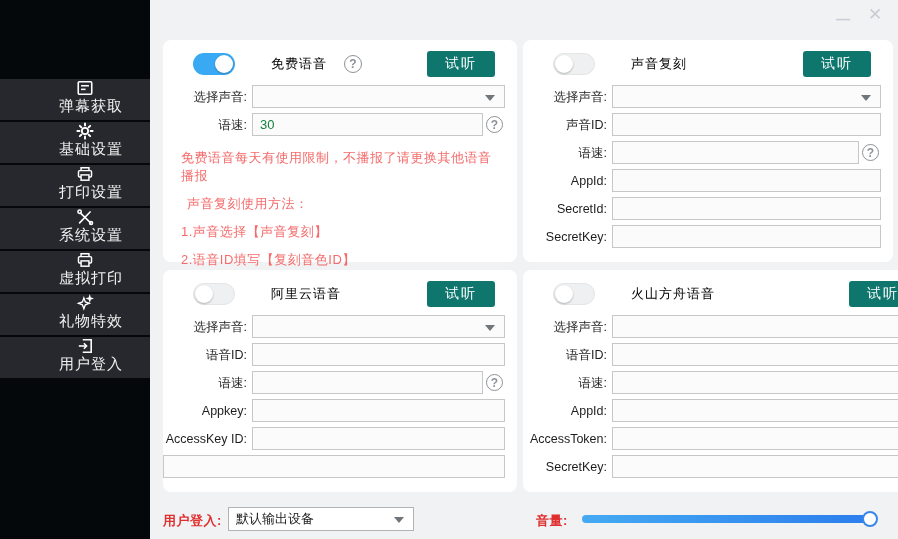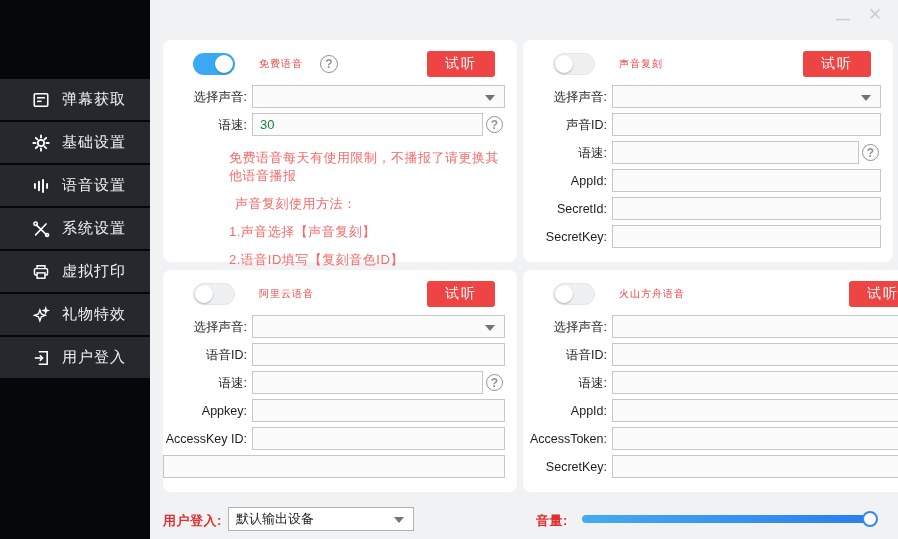--- a/index.html
+++ b/index.html
@@ -13,21 +13,21 @@
   
   .sidebar {
     position:absolute; left:0; top:0; width:150px; height:539px;
     background:#04080b;
   }
   .menu { position:absolute; top:79px; left:0; right:0;
     display:flex; flex-direction:column; gap:2px; }
   .menu-item {
     height:41px; background:#26282d; color:#f2f2f2;
     display:flex; align-items:center; padding-left:32px;
-    font-size:15px; letter-spacing:1px; cursor:pointer;
+    font-size:15px; letter-spacing:1px; cursor:pointer;flex-direction:column;
   }
   .mi-icon { width:18px; height:18px; margin-right:12px; display:inline-flex; flex:none; }
   .mi-icon svg { width:18px; height:18px; }
 
   
   .win-btn { position:absolute; color:#c9ced4; cursor:pointer; line-height:1; }
   .min-btn { left:836px; top:12px; font-size:14px; font-weight:bold; }
   .close-btn { left:868px; top:6px; font-size:17px; }
 
   
@@ -38,47 +38,47 @@
   .panel-volc    { left:523px; top:270px; width:416px; height:222px; }
 
   .panel-header { display:flex; align-items:center; padding:11px 22px 3px 30px; height:40px; }
   .toggle { width:42px; height:22px; border-radius:11px; position:relative; flex:none; cursor:pointer; }
   .toggle.on  { background:#3aa9f3; }
   .toggle.off { background:#eef0f1; border:1px solid #e3e5e7; }
   .toggle .knob { position:absolute; top:2px; width:18px; height:18px; border-radius:50%;
                   background:#fff; box-shadow:0 1px 2px rgba(0,0,0,.25); }
   .toggle.on  .knob { right:2px; }
   .toggle.off .knob { left:1px; top:1px; }
-  .panel-title { margin-left:24px; font-size:10px; color:#ef4444; letter-spacing:1px; }
+  .panel-title { margin-left:36px; font-size:13px; color:#000000; letter-spacing:1px; }
   .help-icon {
     width:18px; height:18px; border:1.5px solid #8d9297; border-radius:50%;
     color:#8d9297; font-size:12px; font-weight:bold;
     display:inline-flex; align-items:center; justify-content:center; flex:none; cursor:pointer;
   }
   .header-help { margin-left:17px; }
   .listen-btn {
     margin-left:auto; width:68px; height:26px; flex:none;
-    background:#ef4444; color:#fff; font-size:14px; letter-spacing:2px;
+    background:#0f766e; color:#fff; font-size:14px; letter-spacing:2px;
     border:none; border-radius:3px; cursor:pointer;
   }
   
   .row { display:flex; align-items:center; margin:5px 12px 5px 0; height:23px; }
   .row .lbl { width:84px; text-align:right; font-size:12.5px; color:#1d1d1d;
               margin-right:5px; line-height:12px; flex:none; }
   .fld { height:23px; flex:1; border:1px solid #c7c7c7; background:#fbfbfc; }
   .sel { position:relative; cursor:pointer; }
   .sel .arrow-down { position:absolute; right:9px; top:9px; width:0; height:0;
     border-left:5px solid transparent; border-right:5px solid transparent;
     border-top:6px solid #70757a; }
   input.fld { padding:0 7px; font-size:13px; color:#15803d; outline:none; }
   .help-slot { width:19px; margin-left:3px; flex:none; display:flex; }
   .help-slot .help-icon { width:17px; height:17px; }
   
   .notes { padding:8px 14px 0 18px; color:#f56b6b; font-size:13px; }
-  .notes div { margin-bottom:10px; letter-spacing:.5px;margin-left:48px; }
+  .notes div { margin-bottom:10px; letter-spacing:.5px; }
   .notes .indent { padding-left:6px; }
 
   
   .footer-label { position:absolute; color:#e02f2f; font-weight:bold; font-size:13px; letter-spacing:.5px; }
   .out-label { left:163px; top:512px; }
   .vol-label { left:536px; top:512px; }
   .out-select {
     position:absolute; left:228px; top:507px; width:186px; height:24px;
     background:#fff; border:1px solid #b3b3b3; font-size:13px; color:#222;
     display:flex; align-items:center; padding-left:7px; cursor:pointer;
@@ -119,28 +119,27 @@
               <line x1="11.3" y1="11.3" x2="12.6" y2="12.6"></line>
               <line x1="3.4" y1="12.6" x2="4.7" y2="11.3"></line>
               <line x1="11.3" y1="4.7" x2="12.6" y2="3.4"></line>
             </g>
           </svg>
       </span>
       <span>基础设置</span>
     </div>
     <div class="menu-item">
       <span class="mi-icon">
-        <svg viewBox="0 0 16 16" stroke="#fff" stroke-width="1.7" stroke-linecap="round">
-            <line x1="2.6" y1="6.2" x2="2.6" y2="9.8"></line>
-            <line x1="6.2" y1="4.2" x2="6.2" y2="11.8"></line>
-            <line x1="9.8" y1="2.6" x2="9.8" y2="13.4"></line>
-            <line x1="13.4" y1="6.2" x2="13.4" y2="9.8"></line>
-          </svg>
-      </span>
-      <span>语音设置</span>
+        <svg viewBox="0 0 16 16" fill="none" stroke="#fff" stroke-width="1.3">
+            <path d="M4.5 5V2.5h7V5"></path>
+            <rect x="2.2" y="5" width="11.6" height="5.6" rx="1"></rect>
+            <rect x="4.5" y="8.8" width="7" height="4.7" fill="#26282d"></rect>
+          </svg>
+      </span>
+      <span>打印设置</span>
     </div>
     <div class="menu-item">
       <span class="mi-icon">
         <svg viewBox="0 0 16 16" fill="none" stroke="#fff" stroke-width="1.4" stroke-linecap="round">
             <line x1="4" y1="4.5" x2="13" y2="13.2"></line>
             <line x1="12.5" y1="3.5" x2="3.2" y2="13.2"></line>
             <circle cx="3.2" cy="3.3" r="1.5"></circle>
             <circle cx="13.4" cy="13.3" r="1.3"></circle>
           </svg>
       </span>

